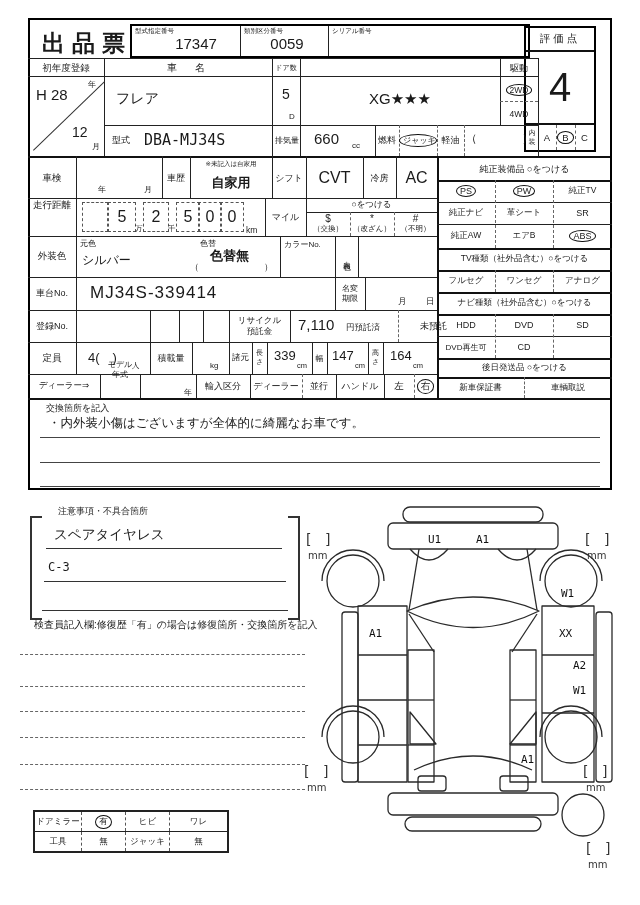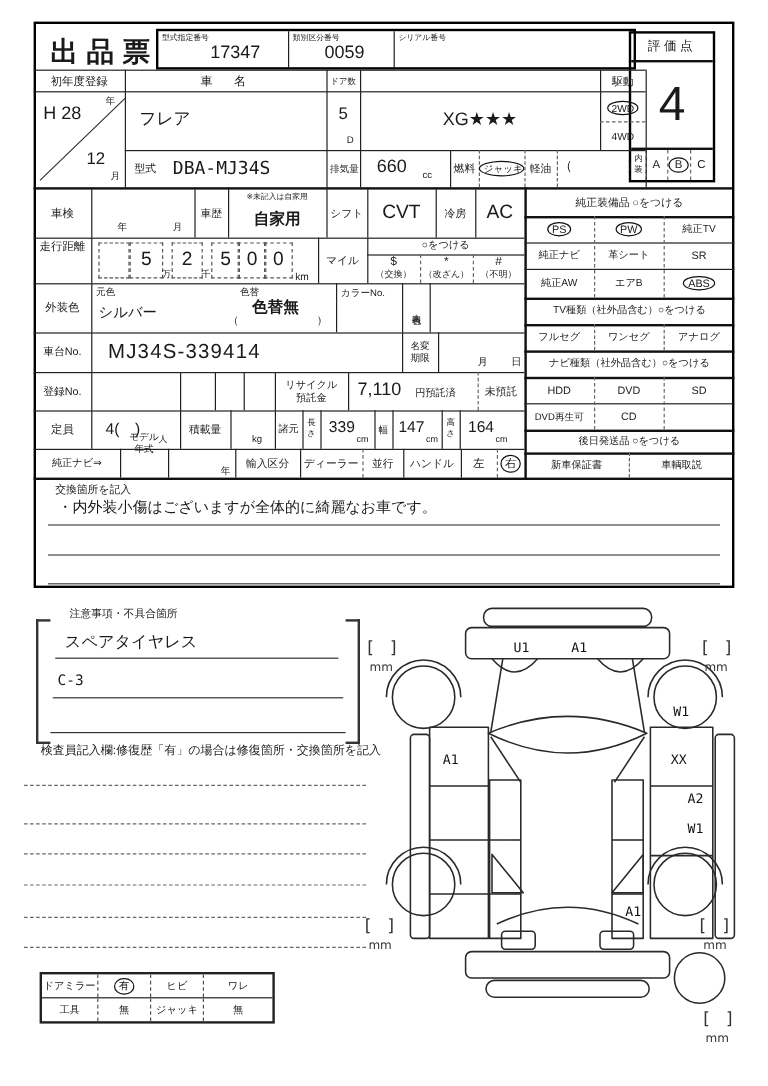--- a/index.html
+++ b/index.html
@@ -203,21 +203,21 @@
   <i class="vl" style="left:229px;top:310px;height:32px"></i>
   <i class="vl" style="left:290px;top:310px;height:32px"></i>
   <i class="vd" style="left:398px;top:310px;height:32px"></i>
   <i class="hl" style="left:28px;top:342px;width:409px"></i>
   <span class="c" style="left:28px;top:310px;width:48px;height:32px;font-size:9px">登録No.</span>
   <span class="c" style="left:229px;top:310px;width:61px;height:32px;font-size:8.5px">
       <span class="wrap" style="width:46px">リサイクル預託金</span>
     </span>
   <span class="t" style="left:298px;top:316px;font-size:15px">7,110</span>
   <span class="t" style="left:346px;top:322px;font-size:8.5px">円預託済</span>
-  <span class="c" style="left:398px;top:310px;width:39px;height:32px;font-size:9px">未預託</span>
+  <span class="c" style="left:414px;top:310px;width:39px;height:32px;font-size:9px">未預託</span>
 
   <i class="vl" style="left:76px;top:342px;height:32px"></i>
   <i class="vl" style="left:150px;top:342px;height:32px"></i>
   <i class="vl" style="left:192px;top:342px;height:32px"></i>
   <i class="vl" style="left:229px;top:342px;height:32px"></i>
   <i class="vl" style="left:252px;top:342px;height:32px"></i>
   <i class="vl" style="left:267px;top:342px;height:32px"></i>
   <i class="vl" style="left:312px;top:342px;height:32px"></i>
   <i class="vl" style="left:327px;top:342px;height:32px"></i>
   <i class="vl" style="left:368px;top:342px;height:32px"></i>
@@ -245,21 +245,21 @@
 
   <i class="vl" style="left:100px;top:374px;height:24px"></i>
   <i class="vl" style="left:140px;top:374px;height:24px"></i>
   <i class="vl" style="left:196px;top:374px;height:24px"></i>
   <i class="vl" style="left:250px;top:374px;height:24px"></i>
   <i class="vd" style="left:302px;top:374px;height:24px"></i>
   <i class="vl" style="left:336px;top:374px;height:24px"></i>
   <i class="vl" style="left:384px;top:374px;height:24px"></i>
   <i class="vd" style="left:414px;top:374px;height:24px"></i>
   <i class="h2" style="left:28px;top:398px;width:582px"></i>
-  <span class="c" style="left:28px;top:374px;width:72px;height:24px;font-size:8.5px">純正ナビ⇒</span>
+  <span class="c" style="left:28px;top:374px;width:72px;height:24px;font-size:8.5px">ディーラー⇒</span>
   <span class="c" style="left:100px;top:358px;width:40px;height:24px;font-size:8px">
       <span class="wrap" style="width:26px">モデル年式</span>
     </span>
   <span class="t" style="left:184px;top:387px;font-size:8px">年</span>
   <span class="c" style="left:196px;top:374px;width:54px;height:24px;font-size:9px">輸入区分</span>
   <span class="c" style="left:250px;top:374px;width:52px;height:24px;font-size:9px">ディーラー</span>
   <span class="c" style="left:302px;top:374px;width:34px;height:24px;font-size:9px">並行</span>
   <span class="c" style="left:336px;top:374px;width: 48px;height:24px;font-size:9px">ハンドル</span>
   <span class="c" style="left:384px;top:374px;width:30px;height:24px;font-size:9.5px">
       <span>左</span>

